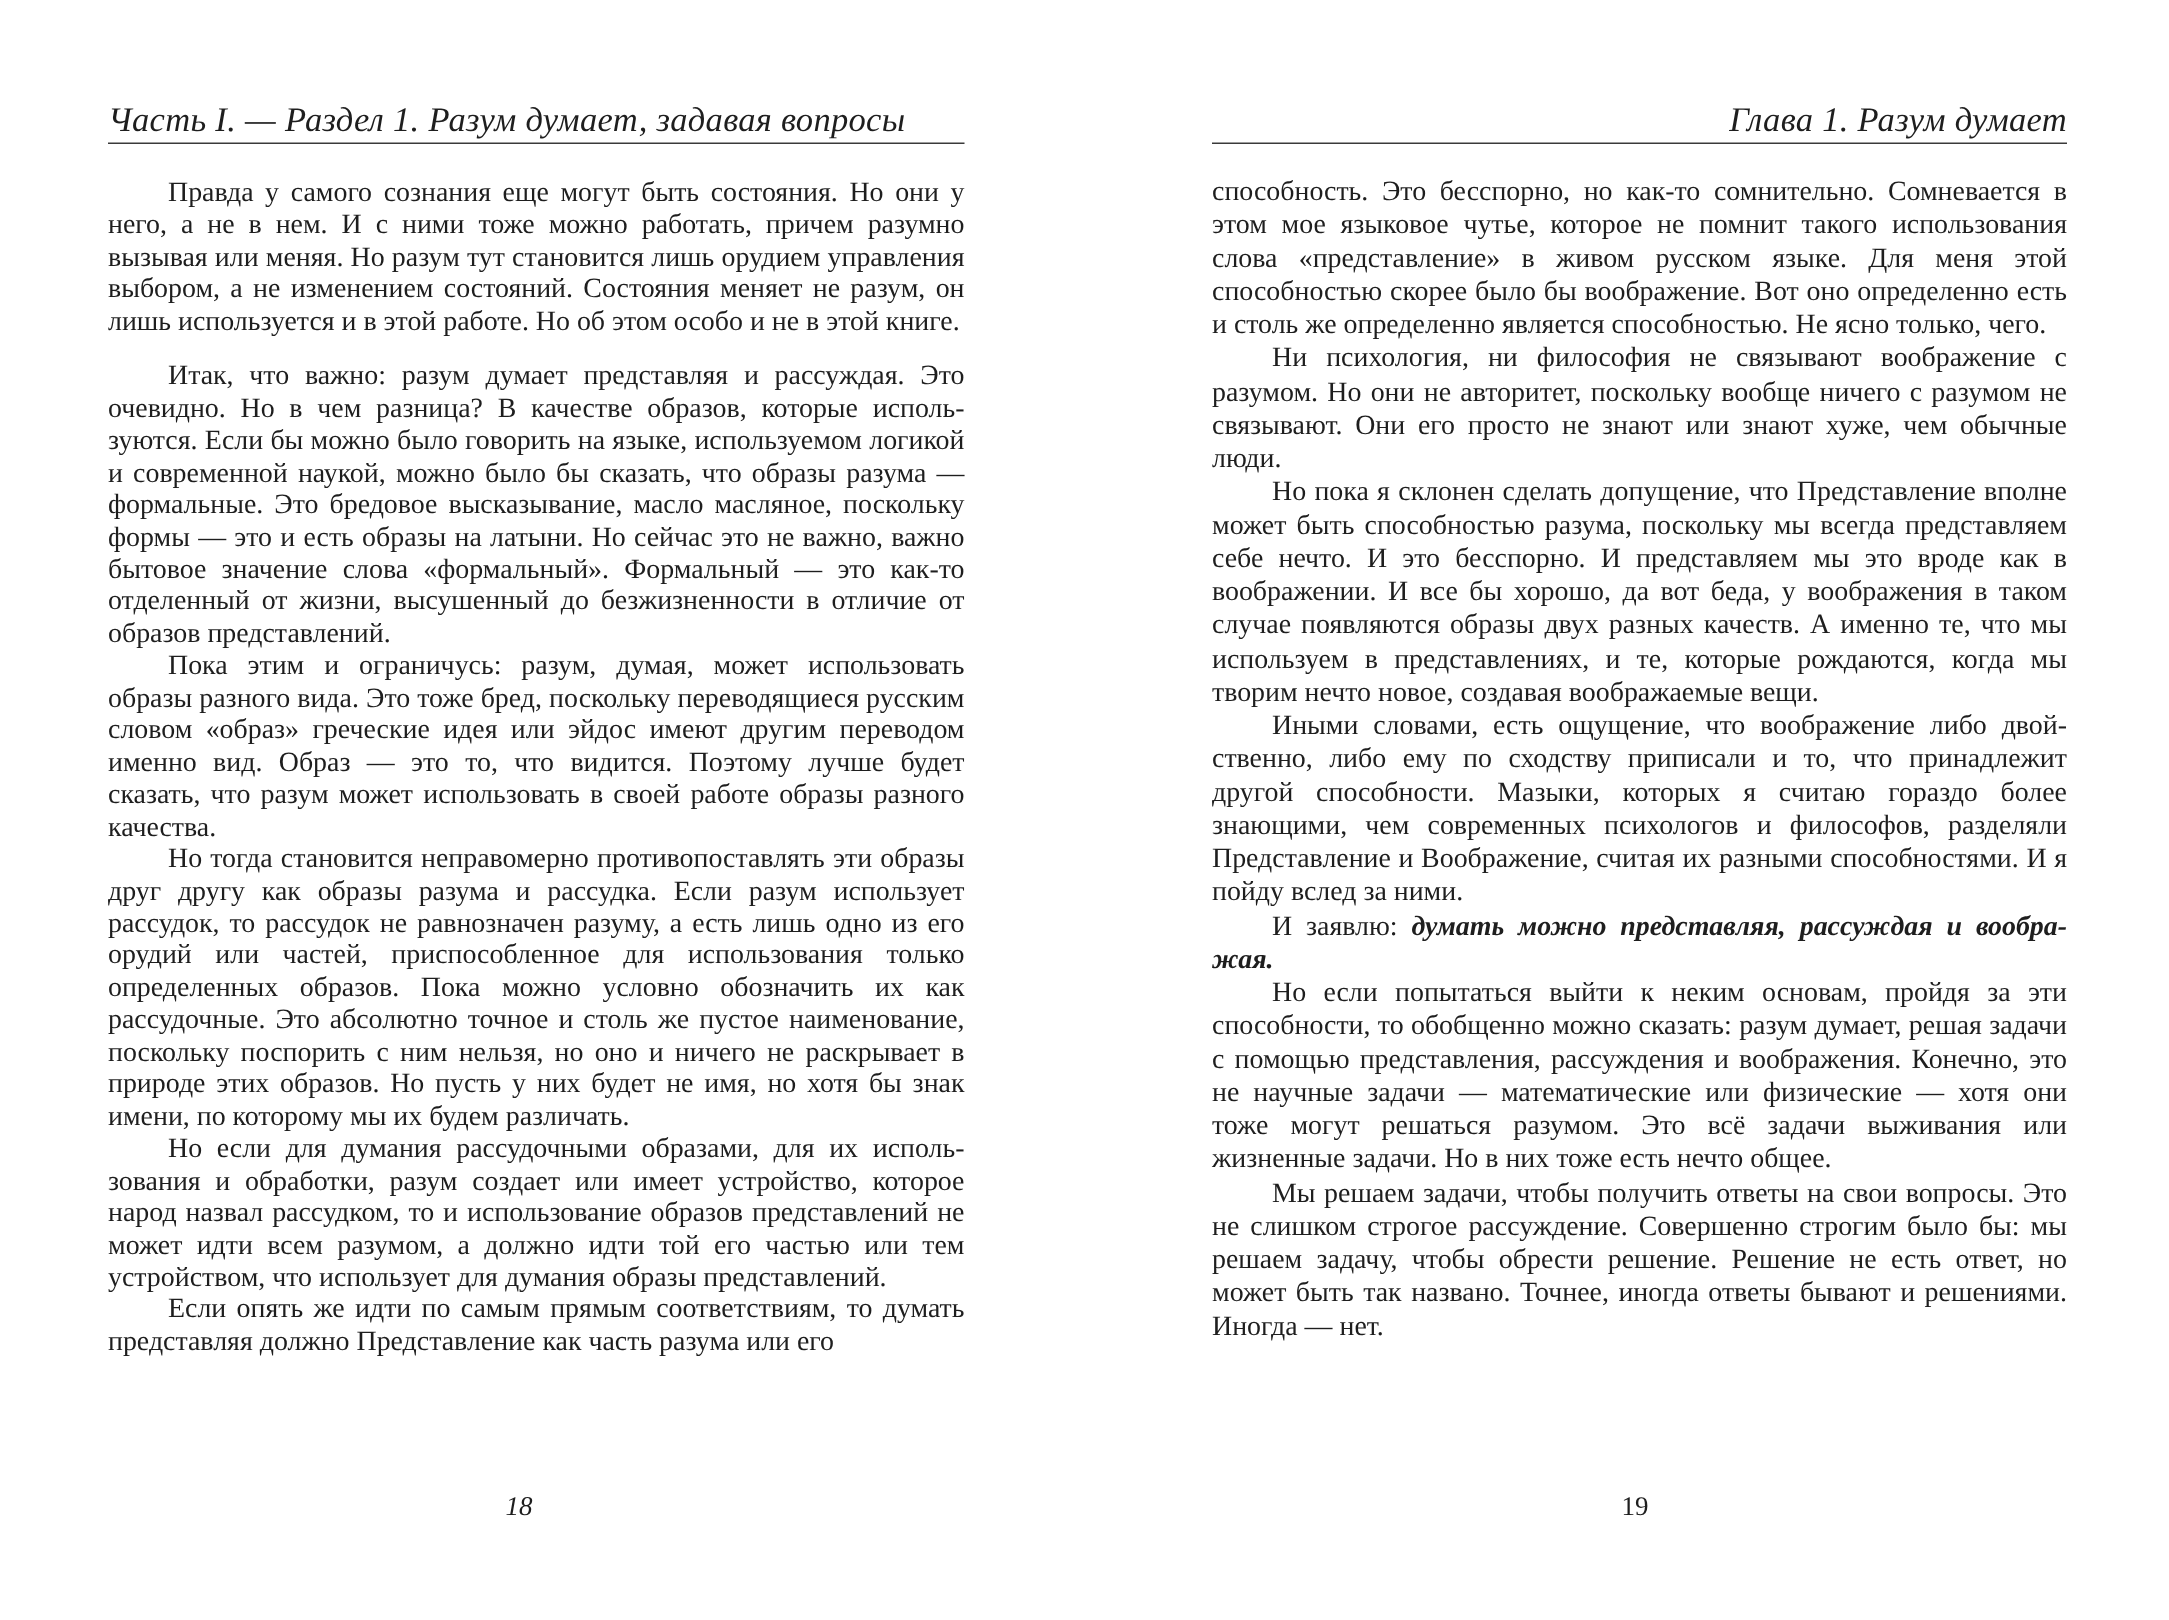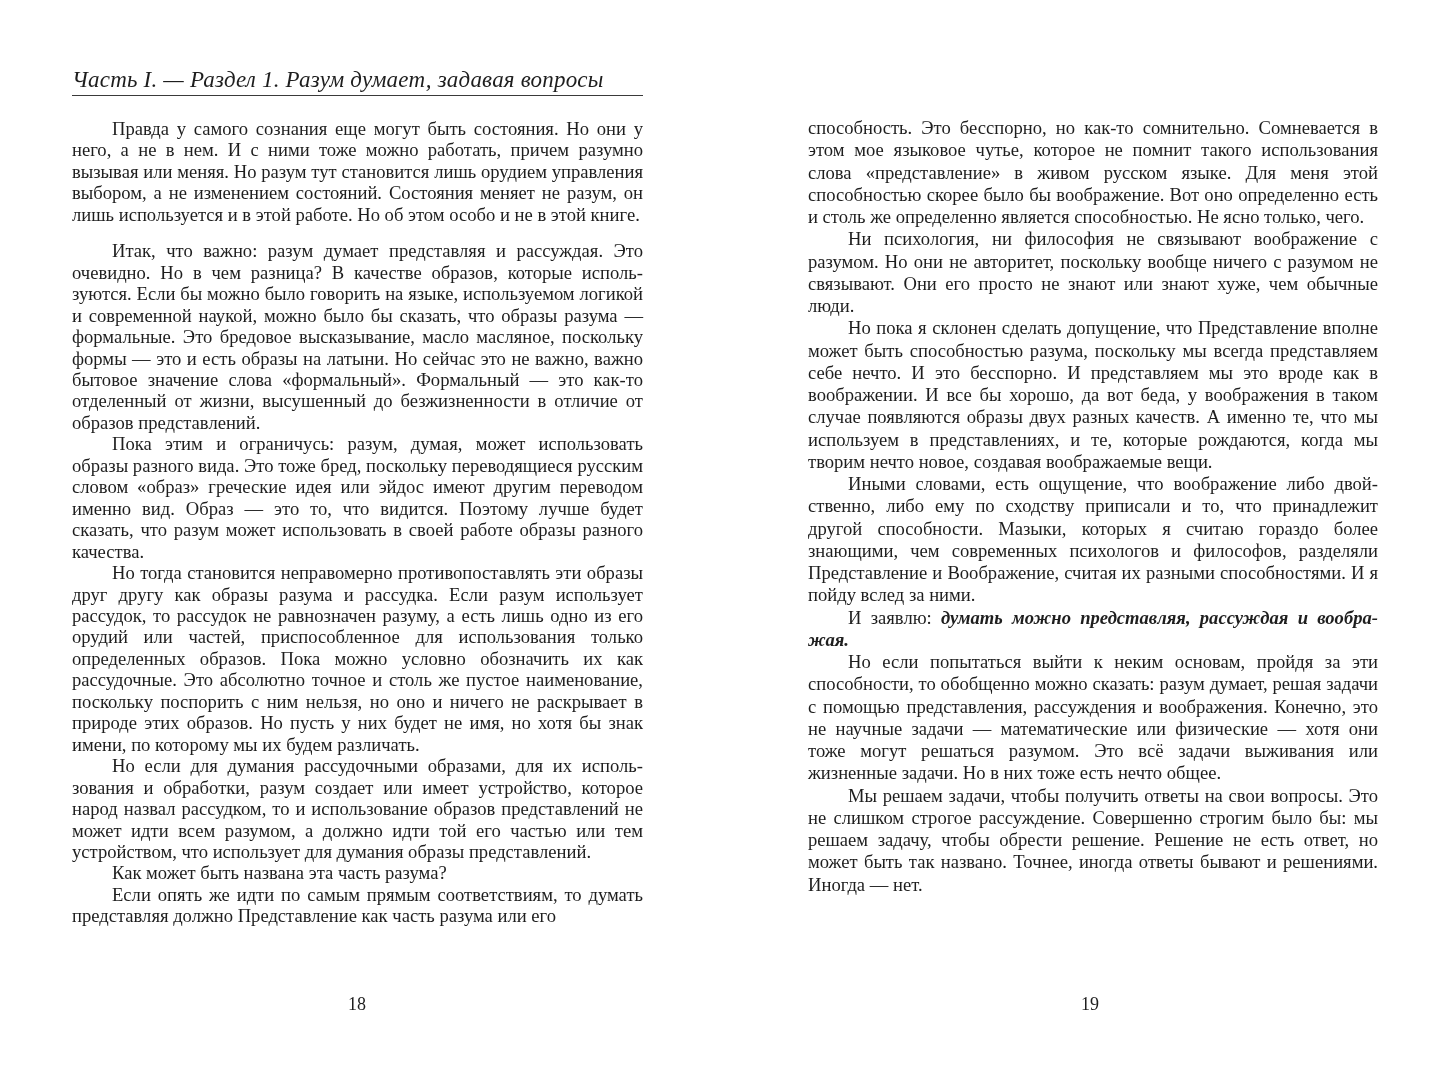--- a/index.html
+++ b/index.html
@@ -61,41 +61,41 @@
       font-style: italic;
     }
     .page-number {
       position: absolute;
       top: 993px;
       font-size: 18px;
       line-height: 22px;
       width: 60px;
       text-align: center;
     }
-    .page-left .page-number  { left: 255px; }
+    .page-left .page-number  { left: 244px; font-style: italic; }
     .page-right .page-number { left: 252px; text-align: center; }
   </style>
 </head>
 <body>
 
 <div class="page page-left">
   <div class="running-head">Часть I. — Раздел 1. Разум думает, задавая вопросы</div>
   <div class="body-text">
     <p class="para">Правда у самого сознания еще могут быть состояния. Но они у него, а не в нем. И с ними тоже можно работать, причем разумно вызывая или меняя. Но разум тут становится лишь орудием управ­ления выбором, а не изменением состояний. Состояния меняет не разум, он лишь используется и в этой работе. Но об этом особо и не в этой книге.</p>
     <p class="para gap-before">Итак, что важно: разум думает представляя и рассуждая. Это очевидно. Но в чем разница? В качестве образов, которые исполь­зуются. Если бы можно было говорить на языке, используемом логикой и современной наукой, можно было бы сказать, что образы разума — формальные. Это бредовое высказывание, масло масляное, поскольку формы — это и есть образы на латыни. Но сейчас это не важно, важно бытовое значение слова «формальный». Фор­мальный — это как-то отделенный от жизни, высушенный до безжизненности в отличие от образов представлений.</p>
     <p class="para">Пока этим и ограничусь: разум, думая, может использовать образы разного вида. Это тоже бред, поскольку переводящиеся русским словом «образ» греческие идея или эйдос имеют дру­гим переводом именно вид. Образ — это то, что видится. Поэтому лучше будет сказать, что разум может использовать в своей работе образы разного качества.</p>
     <p class="para">Но тогда становится неправомерно противопоставлять эти образы друг другу как образы разума и рассудка. Если разум ис­пользует рассудок, то рассудок не равнозначен разуму, а есть лишь одно из его орудий или частей, приспособленное для использо­вания только определенных образов. Пока можно условно обозна­чить их как рассудочные. Это абсолютно точное и столь же пустое наименование, поскольку поспорить с ним нельзя, но оно и ничего не раскрывает в природе этих образов. Но пусть у них будет не имя, но хотя бы знак имени, по которому мы их будем различать.</p>
     <p class="para">Но если для думания рассудочными образами, для их исполь­зования и обработки, разум создает или имеет устройство, которое народ назвал рассудком, то и использование образов представ­лений не может идти всем разумом, а должно идти той его частью или тем устройством, что использует для думания образы представ­лений.</p>
-    <p class="para">Как может быть названа эта часть разума?</p>
     <p class="para">Если опять же идти по самым прямым соответствиям, то думать представляя должно Представление как часть разума или его</p>
   </div>
   <div class="page-number">18</div>
 </div>
 
 <div class="page page-right">
+  <div class="running-head">Глава 1. Разум думает</div>
   <div class="body-text">
     <p class="para no-indent">способность. Это бесспорно, но как-то сомнительно. Сомневает­ся в этом мое языковое чутье, которое не помнит такого использо­вания слова «представление» в живом русском языке. Для меня этой способностью скорее было бы воображение. Вот оно опреде­ленно есть и столь же определенно является способностью. Не ясно только, чего.</p>
     <p class="para">Ни психология, ни философия не связывают воображение с разумом. Но они не авторитет, поскольку вообще ничего с разу­мом не связывают. Они его просто не знают или знают хуже, чем обычные люди.</p>
     <p class="para">Но пока я склонен сделать допущение, что Представление вполне может быть способностью разума, поскольку мы всегда представляем себе нечто. И это бесспорно. И представляем мы это вроде как в воображении. И все бы хорошо, да вот беда, у воображения в таком случае появляются образы двух разных ка­честв. А именно те, что мы используем в представлениях, и те, которые рождаются, когда мы творим нечто новое, создавая воображаемые вещи.</p>
     <p class="para">Иными словами, есть ощущение, что воображение либо двой­ственно, либо ему по сходству приписали и то, что принадлежит другой способности. Мазыки, которых я считаю гораздо более знающими, чем современных психологов и философов, разделя­ли Представление и Воображение, считая их разными способно­стями. И я пойду вслед за ними.</p>
     <p class="para"><span>И заявлю: </span><span class="emph">думать можно представляя, рассуждая и вообра­жая.</span></p>
     <p class="para">Но если попытаться выйти к неким основам, пройдя за эти способности, то обобщенно можно сказать: разум думает, решая задачи с помощью представления, рассуждения и воображения. Конечно, это не научные задачи — математические или физиче­ские — хотя они тоже могут решаться разумом. Это всё задачи выживания или жизненные задачи. Но в них тоже есть нечто общее.</p>
     <p class="para">Мы решаем задачи, чтобы получить ответы на свои вопросы. Это не слишком строгое рассуждение. Совершенно строгим было бы: мы решаем задачу, чтобы обрести решение. Решение не есть ответ, но может быть так названо. Точнее, иногда ответы бывают и решениями. Иногда — нет.</p>
   </div>
   <div class="page-number">19</div>

